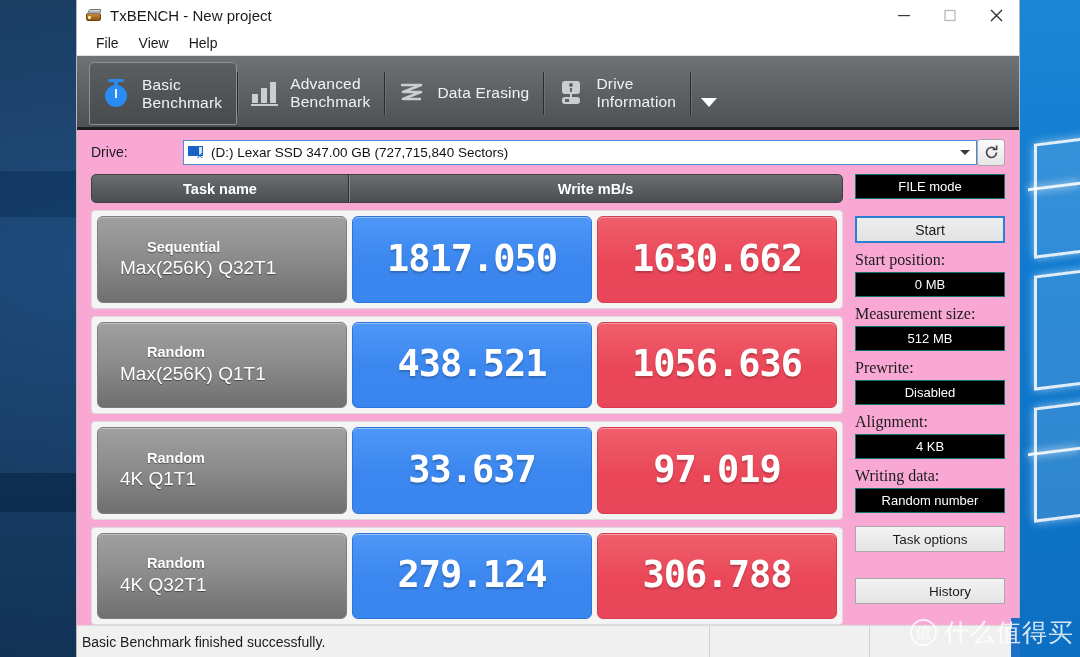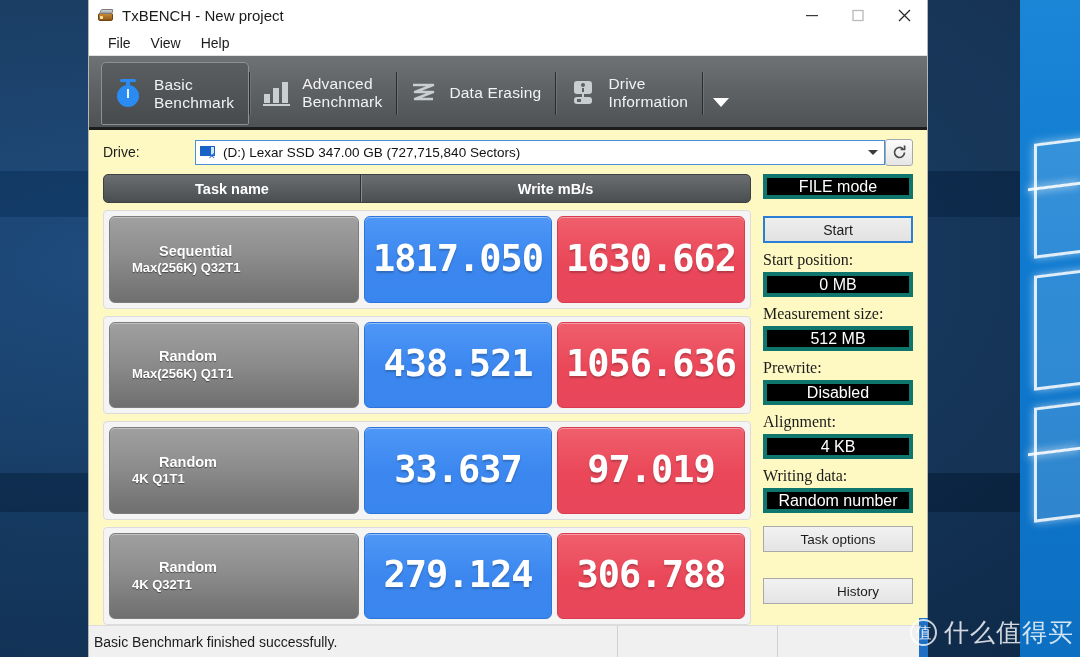--- a/index.html
+++ b/index.html
@@ -32,22 +32,22 @@
     box-shadow: 0 0 10px rgba(255,255,255,.55);
   }
   #desktop-right .p1 { left: 14px; top: 140px; width: 60px; height: 115px; transform: skewY(-7deg); }
   #desktop-right .p2 { left: 14px; top: 272px; width: 60px; height: 115px; transform: skewY(-7deg); }
   #desktop-right .p3 { left: 14px; top: 404px; width: 60px; height: 115px; transform: skewY(-7deg); }
   #desktop-right .hl  { position:absolute; left: 8px; top: 185px; width: 52px; height: 3px; background: rgba(255,255,255,.9); box-shadow: 0 0 8px #fff; transform: skewY(-7deg);}
   #desktop-right .hl2 { position:absolute; left: 8px; top: 450px; width: 52px; height: 3px; background: rgba(255,255,255,.9); box-shadow: 0 0 8px #fff; transform: skewY(-7deg);}
 
   
   #window {
-    position: absolute; left: 88px; top: 0; width: 840px; height: 657px;
-    background: #fef9c3;
+    position: absolute; left: 76px; top: 0; width: 944px; height: 657px;
+    background: #f9a8d4;
     border-left: 1px solid #b6b6b6;
     border-right: 1px solid #b6b6b6;
     display: flex; flex-direction: column;
   }
   
   #titlebar {
     height: 30px; background: #ffffff;
     display: flex; align-items: center;
     flex: 0 0 30px;
     position: relative;
@@ -190,40 +190,40 @@
   }
   .cell { height: 100%; border-radius: 6px; display: flex; align-items: center; }
   .cell-task {
     flex: 0 0 250px; margin-right: 5px;
     background: linear-gradient(180deg,#a0a0a0 0%,#8d8d8d 45%,#6f6f6f 100%);
     border: 1px solid #7d7d7d;
     box-shadow: inset 0 1px 0 rgba(255,255,255,.35);
     padding-left: 22px;
   }
   .cell-task .t1 { color: #fff; font-size: 14.5px; font-weight: bold; line-height: 1.28; text-shadow: 0 1px 1px rgba(0,0,0,.45); margin-left: 27px; }
-  .cell-task .t2 { color: #fff; font-size: 13px; font-weight: bold; line-height: 1.28; text-shadow: 0 1px 1px rgba(0,0,0,.45); }
+  .cell-task .t2 { color: #fff; font-size: 19px; font-weight: normal; line-height: 1.28; text-shadow: 0 1px 1px rgba(0,0,0,.45); }
   .cell-val {
     flex: 1 1 0; margin-right: 5px;
     justify-content: center;
     font-family: "DejaVu Sans Mono", monospace;
     font-weight: bold;
     font-size: 37px;
     color: #ffffff;
     letter-spacing: -1px;
     text-shadow: 0 2px 2px rgba(0,0,0,.22);
     padding-bottom: 2px;
   }
   .cell-read  { background: linear-gradient(180deg,#4e97f7 0%,#3b87ef 52%,#3a86ef 100%); border: 1px solid #2d75da; box-shadow: inset 0 1px 0 rgba(255,255,255,.4);}
   .cell-write { background: linear-gradient(180deg,#f05f6c 0%,#ea4859 52%,#e8465a 100%); border: 1px solid #d93c4e; box-shadow: inset 0 1px 0 rgba(255,255,255,.38); margin-right: 0;}
 
   
   #side { flex: 0 0 150px; display: flex; flex-direction: column; padding-top: 0; }
   .blk-btn {
-    height: 25px; background: #000; color: #fff; border: 4px solid #0f766e;
-    font-size: 16px; display: flex; align-items: center; justify-content: center;
+    height: 25px; background: #000; color: #fff; border: 1px solid #0f766e;
+    font-size: 13px; display: flex; align-items: center; justify-content: center;
     flex: 0 0 25px;
   }
   .side-label { font-size: 16px; color: #1b1b1b; margin: 8px 0 3px; font-family: Liberation Serif, serif; }
   .gray-btn {
     height: 26px; flex: 0 0 26px;
     background: linear-gradient(180deg,#f2f2f2,#e4e4e4);
     border: 1px solid #a9a9a9; font-size: 13.5px; color: #1b1b1b;
     display: flex; align-items: center; justify-content: center;
   }
   #start-btn {

